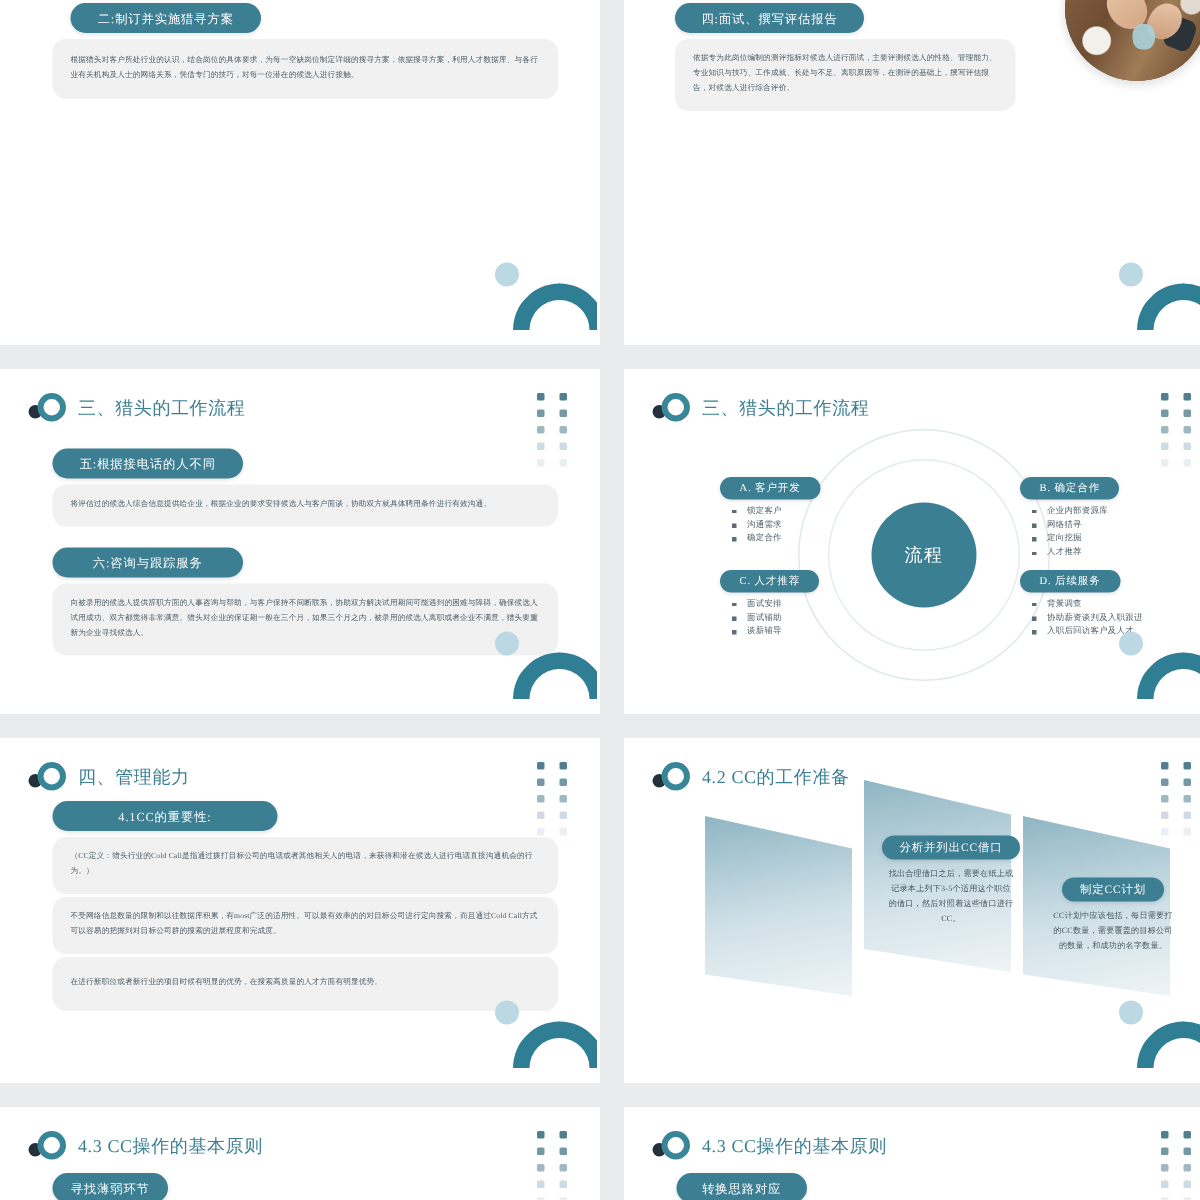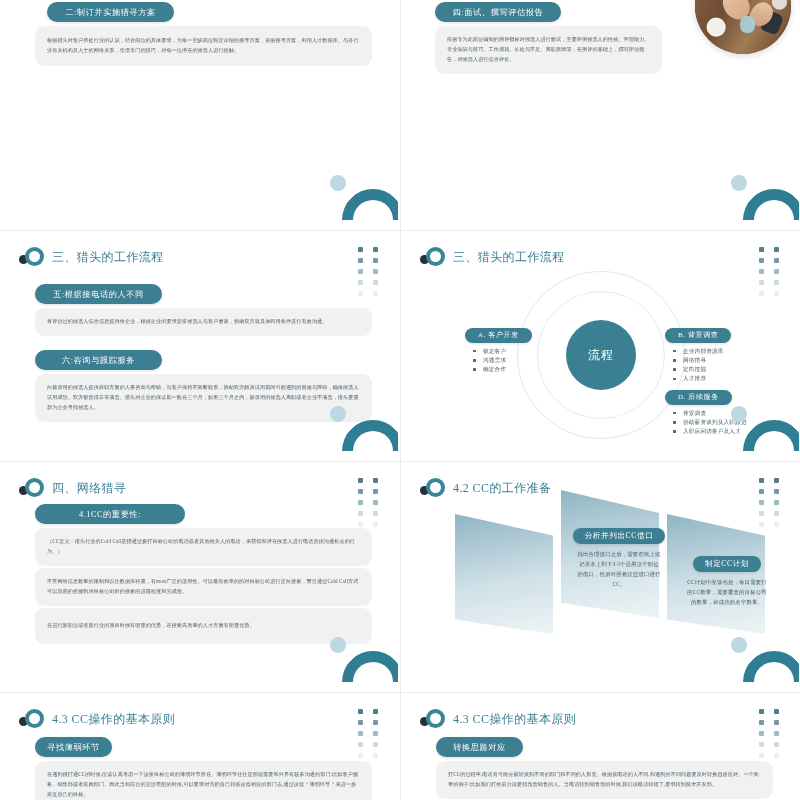--- a/index.html
+++ b/index.html
@@ -4,21 +4,21 @@
 <style>
   * { box-sizing: border-box; margin: 0; padding: 0; }
   html, body {
     width: 800px; height: 800px;
     background: #e9ebec;
     font-family: "Liberation Serif", "DejaVu Serif", serif;
     overflow: hidden;
   }
   .deck { width: 800px; height: 800px; display: grid;
           grid-template-columns: 400px 400px;
-          grid-auto-rows: 230px; gap: 1px; }
+          grid-auto-rows: 230px; gap: 16px; }
   .slide { position: relative; width: 400px; height: 230px;
            background: #fff; overflow: hidden; }
   .slide-inner { position: absolute; inset: 0 2px 5px 2px; background:#fff; overflow:hidden; }
 
   
   .sl-head { position:absolute; left:17px; top:16px; display:flex; align-items:center; gap:7px; }
   .ring-mark { position:relative; width:26px; height:20px; flex:none; }
   .ring-mark .ring { position:absolute; left:6px; top:0px; width:19px; height:19px;
                      border-radius:50%; border:4.5px solid #3a8699; background:#fff; }
   .ring-mark .dot  { position:absolute; left:0px; top:8px; width:9px; height:9px;
@@ -89,21 +89,21 @@
   
   .diag { position:absolute; inset:0; }
   .diag .ring-o { position:absolute; left:50%; top:124px; transform:translate(-50%,-50%);
                   width:168px; height:168px; border-radius:50%; border:1px solid #dfe9ec; }
   .diag .ring-m { position:absolute; left:50%; top:124px; transform:translate(-50%,-50%);
                   width:128px; height:128px; border-radius:50%; border:1px solid #e3edf0; }
   .diag .hub    { position:absolute; left:50%; top:124px; transform:translate(-50%,-50%);
                   width:70px; height:70px; border-radius:50%; background:#3b7f93;
                   display:flex; align-items:center; justify-content:center;
                   color:#fff; font-size:12px; letter-spacing:1px; }
-  .node { position:absolute; width:150px;margin-top:24px; }
+  .node { position:absolute; width:150px; }
   .node .pill { height:15px; min-width:52px; padding:0 13px; font-size:7px; }
   .node ul { margin:4px 0 0 6px; list-style:none; }
   .node li { position:relative; padding-left:12px; font-size:5.6px; color:#4a5b66;
              line-height:1.65; letter-spacing:.2px; }
   .node li:before{ content:""; position:absolute; left:2px; top:3.4px;
              width:2.5px; height:2.5px; background:#5a6d78; }
   .node.n-a { left:62px;  top:68px; }
   .node.n-c { left:62px;  top:130px; }
   .node.n-b { left:262px; top:68px; }
   .node.n-d { left:262px; top:130px; }
@@ -235,29 +235,37 @@
         <div class="node n-a">
           <span class="pill">A. 客户开发</span>
           <ul>
             <li>锁定客户</li>
             <li>沟通需求</li>
             <li>确定合作</li>
           </ul>
         </div>
 
         <div class="node n-b">
-          <span class="pill">B. 背景调查</span>
+          <span class="pill">B. 确定合作</span>
           <ul>
             <li>企业内部资源库</li>
             <li>网络猎寻</li>
             <li>定向挖掘</li>
             <li>人才推荐</li>
           </ul>
         </div>
 
+        <div class="node n-c">
+          <span class="pill">C. 人才推荐</span>
+          <ul>
+            <li>面试安排</li>
+            <li>面试辅助</li>
+            <li>谈薪辅导</li>
+          </ul>
+        </div>
 
         <div class="node n-d">
           <span class="pill">D. 后续服务</span>
           <ul>
             <li>背景调查</li>
             <li>协助薪资谈判及入职跟进</li>
             <li>入职后回访客户及人才</li>
           </ul>
         </div>
       </div>
@@ -268,21 +276,21 @@
     </div>
   </div>
 
   <div class="slide s5">
     <div class="slide-inner">
       <div class="sl-head">
         <span class="ring-mark">
           <span class="dot"></span>
           <span class="ring"></span>
         </span>
-        <span class="sl-title">四、网络猎寻</span>
+        <span class="sl-title">四、管理能力</span>
       </div>
       <div class="dotgrid">
         <i class="r1"></i>
           <i class="r1"></i>
           <i class="r2"></i>
           <i class="r2"></i>
         <i class="r3"></i>
           <i class="r3"></i>
           <i class="r4"></i>
           <i class="r4"></i>

